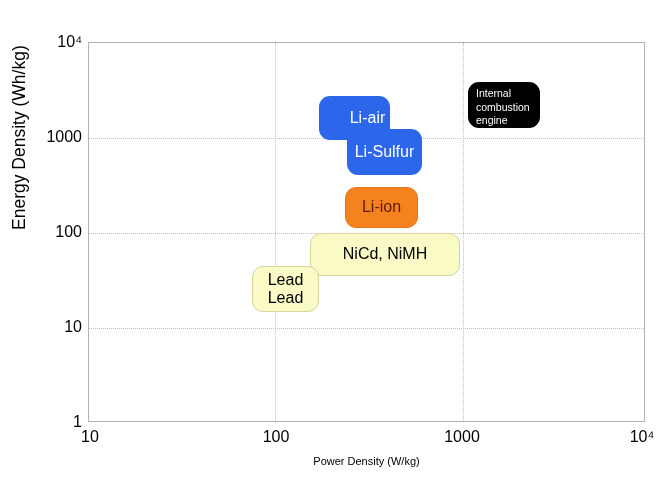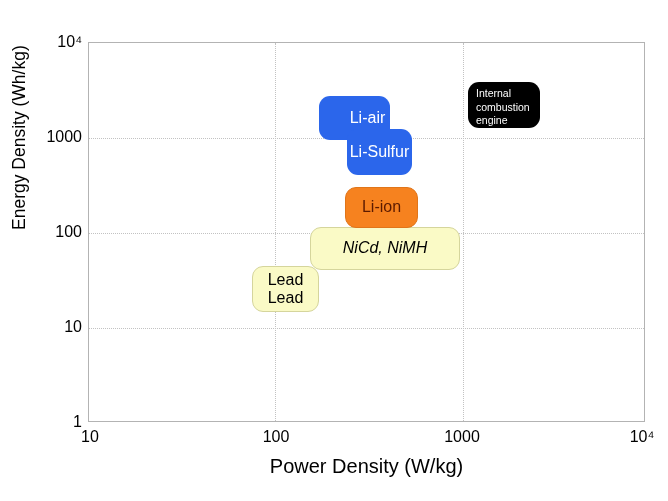--- a/index.html
+++ b/index.html
@@ -19,22 +19,22 @@
   #grid-h-10{top:285px;}
   #grid-v-100{left:186px;}
   #grid-v-1000{left:374px;}
   
   .region{
     position:absolute;box-sizing:border-box;border-radius:11px;
     display:flex;align-items:center;justify-content:center;
     font-size:16px;line-height:1.15;text-align:center;
   }
   #box-li-air   {left:319px;top:96px; width:71px; height:44px;z-index:1;}
-  #box-li-sulfur{left:347px;top:129px;width:65px; height:46px;z-index:2;}
-  #box-nicd     {left:310px;top:227px;width:150px;height:43px;z-index:1;font-style:italic;}
+  #box-li-sulfur{left:347px;top:129px;width:75px; height:46px;z-index:2;}
+  #box-nicd     {left:310px;top:233px;width:150px;height:43px;z-index:1;}
   #box-li-ion   {left:345px;top:187px;width:73px; height:41px;z-index:2;}
   #box-lead-acid{left:252px;top:266px;width:67px; height:46px;z-index:2;}
   #box-ice      {left:468px;top:82px; width:72px; height:46px;z-index:1;
                  flex-direction:column;align-items:flex-start;justify-content:center;
                  padding-left:8px;font-size:10.5px;line-height:1.3;text-align:left;}
   .region.pale{border:1px solid #d5d59c;}
   .region.orange{border:1px solid #e0751a;}
   
   .ytick{position:absolute;left:20px;width:62px;text-align:right;font-size:16px;line-height:18px;}
   .xtick{position:absolute;top:428px;width:64px;text-align:center;font-size:16px;line-height:18px;}
@@ -43,21 +43,21 @@
   #ytick-100 {top:223px;}
   #ytick-10  {top:318px;}
   #ytick-1   {top:413px;}
   #xtick-10  {left:58px;}
   #xtick-100 {left:244px;}
   #xtick-1000{left:430px;}
   #xtick-1e4 {left:610px;}
   
   #xaxis-title{
     position:absolute;left:88px;top:455px;width:557px;text-align:center;
-    font-size:20px;
+    font-size:11px;
   }
   #yaxis-title{
     position:absolute;left:19px;top:230px;width:0;height:0;overflow:visible;
   }
   #yaxis-title span{
     display:block;white-space:nowrap;font-size:17.5px;
     transform:translate(-50%,-50%) rotate(-90deg);
   }
 </style>
 </head>

